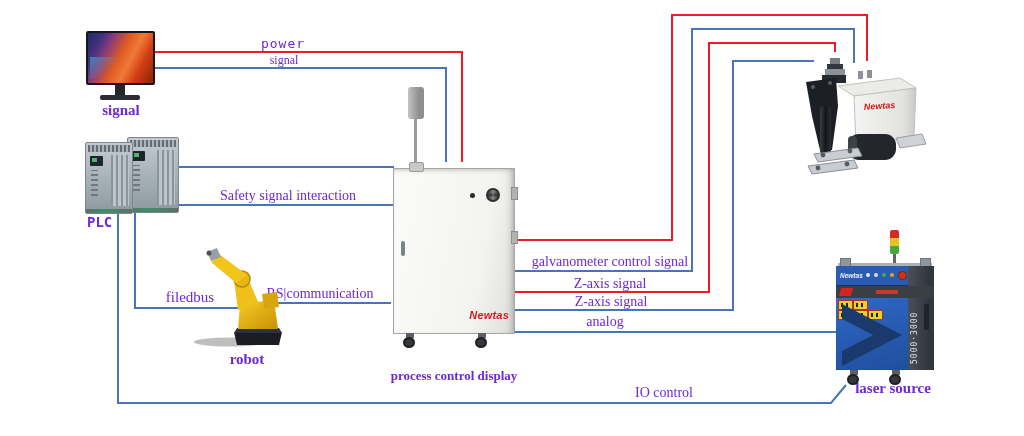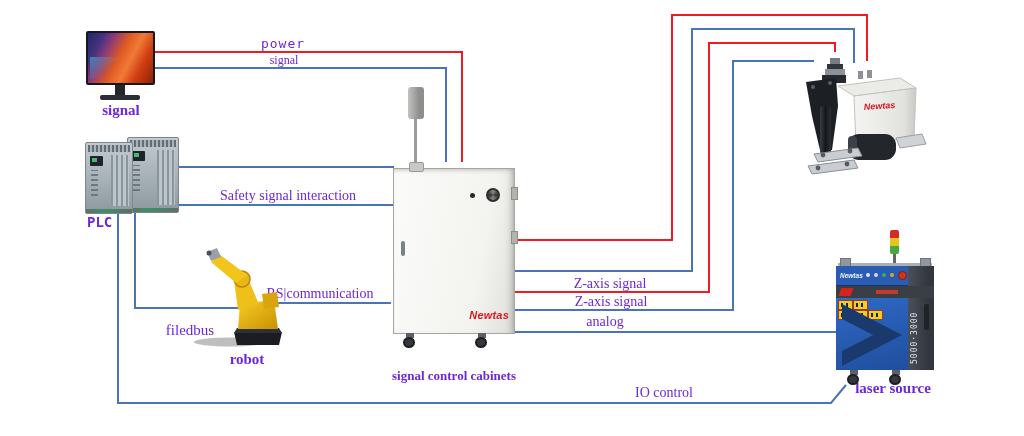--- a/index.html
+++ b/index.html
@@ -101,31 +101,32 @@
     <polyline class="wire-power" points="514,240 672,240 672,15 867,15 867,61"></polyline>
     <polyline class="wire-signal" points="514,271 692,271 692,29 854,29 854,63"></polyline>
     <polyline class="wire-power" points="514,292 709,292 709,43 835,43 835,52"></polyline>
     <polyline class="wire-signal" points="514,310 733,310 733,61 814,61"></polyline>
     <polyline class="wire-signal" points="514,332 839,332"></polyline>
   </svg>
 
   <div class="lbl mono sm ctr" style="left:283px;top:36px;letter-spacing:1px;">power</div>
   <div class="lbl ctr" style="left:284px;top:53px;font-size:12px;">signal</div>
   <div class="lbl ctr" style="left:288px;top:188px;">Safety signal interaction</div>
-  <div class="lbl ctr" style="left:190px;top:289px;font-size:15px;margin-top:33px;">filedbus</div>
+  <div class="lbl ctr" style="left:190px;top:289px;font-size:15px;">filedbus</div>
   <div class="lbl ctr" style="left:320px;top:286px;">RS|communication</div>
+  <div class="lbl ctr" style="left:610px;top:254px;">galvanometer control signal</div>
   <div class="lbl ctr" style="left:610px;top:276px;">Z-axis signal</div>
   <div class="lbl ctr" style="left:611px;top:294px;">Z-axis signal</div>
   <div class="lbl ctr" style="left:605px;top:314px;">analog</div>
   <div class="lbl ctr" style="left:664px;top:385px;">IO control</div>
 
   <div class="lbl node-lbl ctr" style="left:121px;top:102px;">signal</div>
   <div class="lbl mono b" style="left:87px;top:214px;font-size:14px;">PLC</div>
   <div class="lbl node-lbl ctr" style="left:247px;top:351px;">robot</div>
-  <div class="lbl b ctr sm" style="left:454px;top:368px;">signal control cabinets</div>
+  <div class="lbl b ctr sm" style="left:454px;top:368px;">process control display</div>
   <div class="lbl node-lbl ctr" style="left:893px;top:380px;">laser source</div>
 
   <div class="display">
     <div class="screen"></div>
     <div class="glint"></div>
     <div class="neck"></div>
     <div class="base"></div>
   </div>
 
   <div class="plc">

